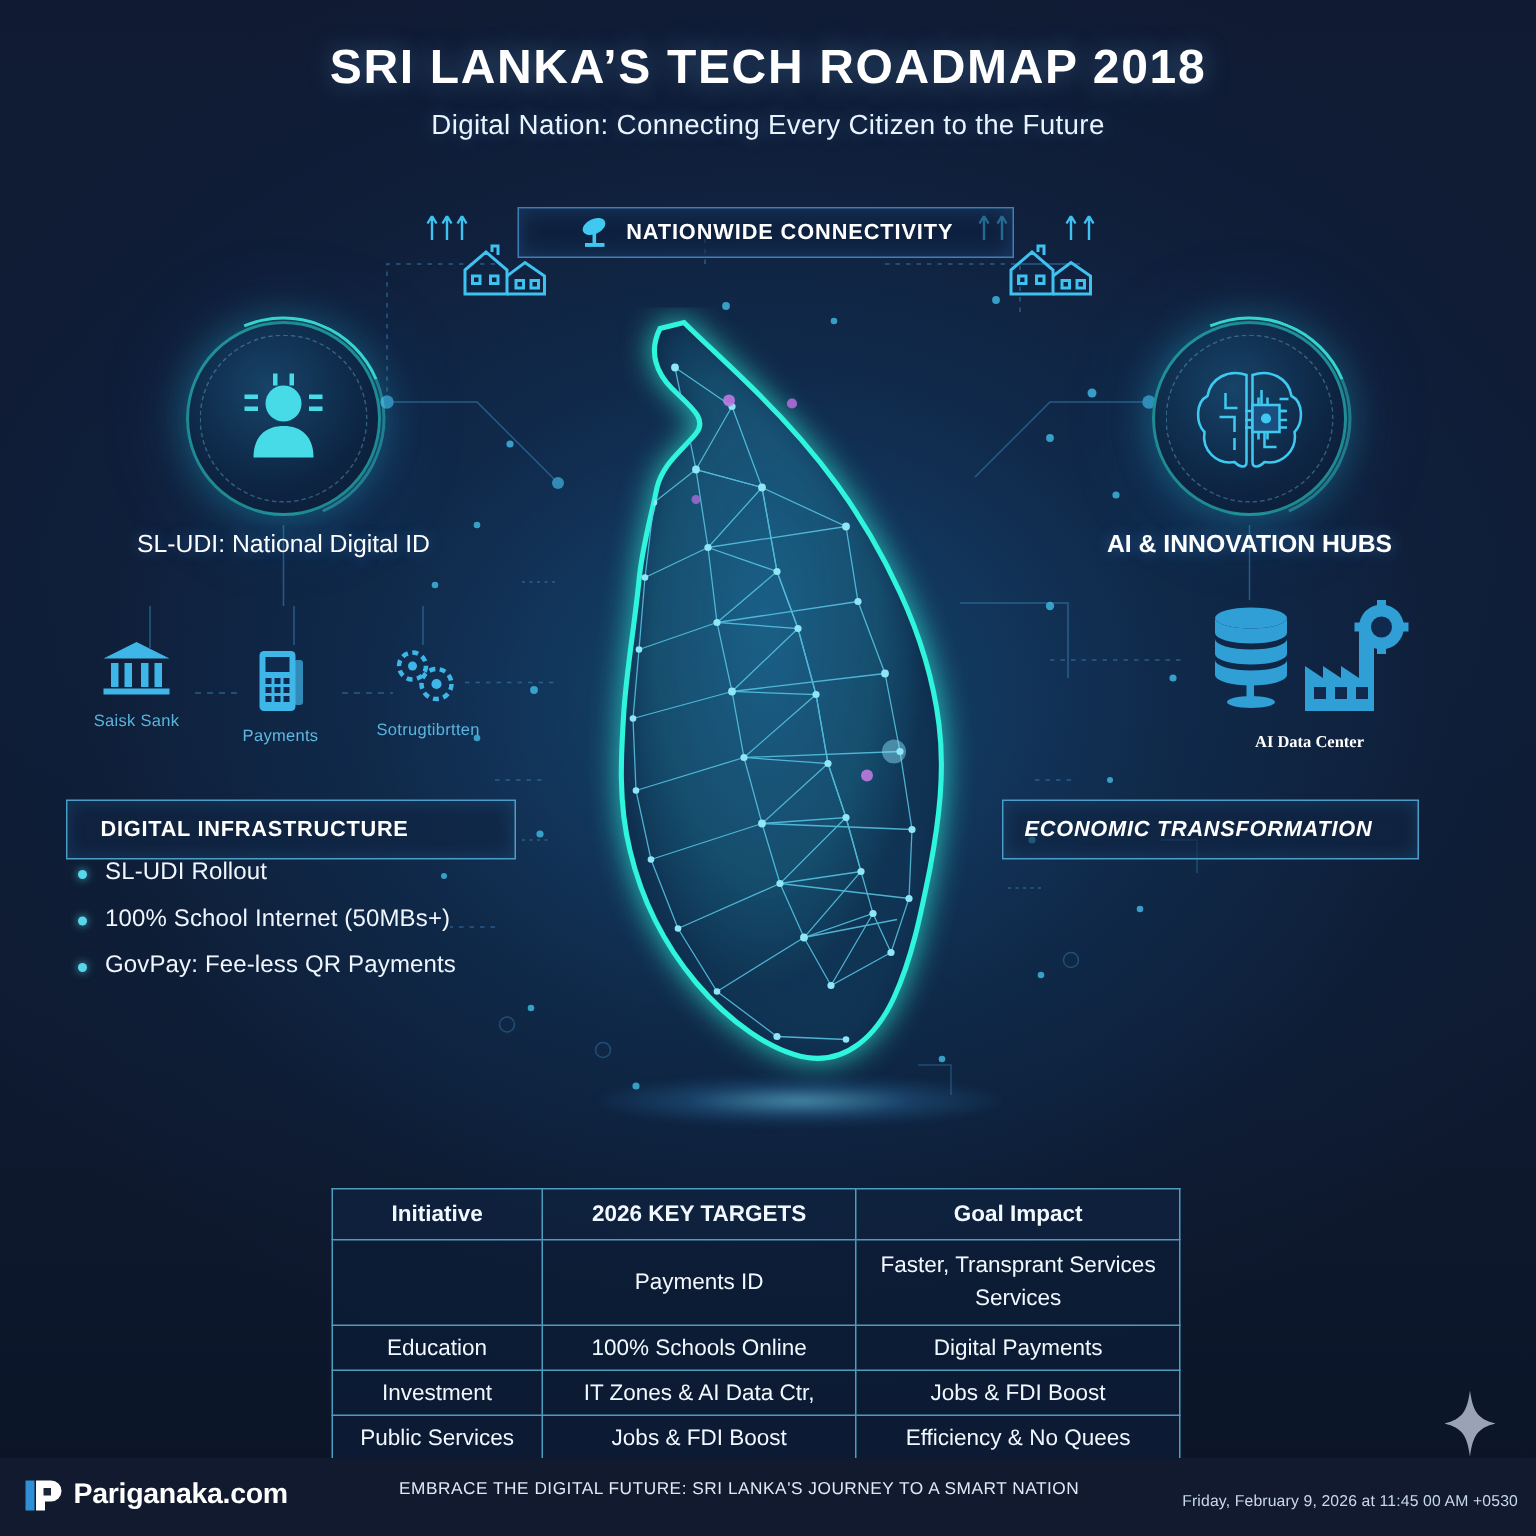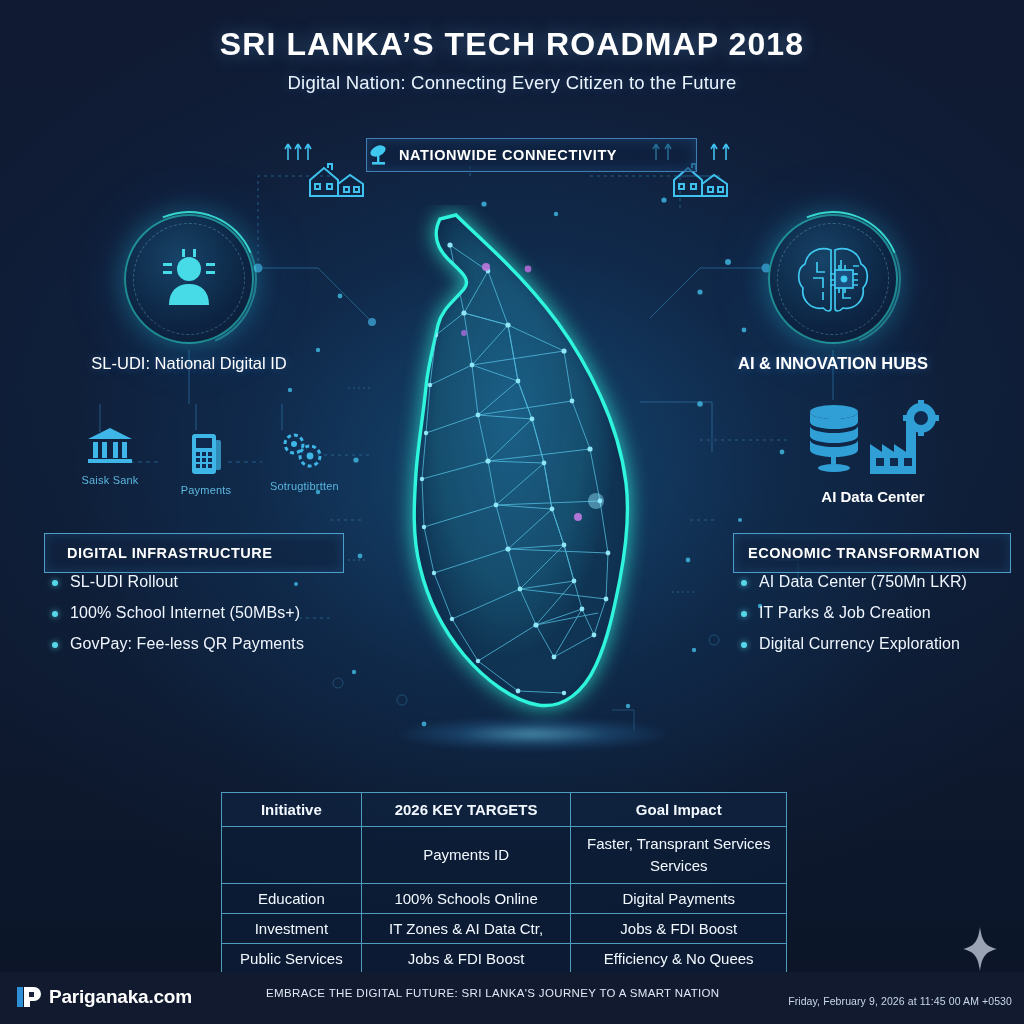--- a/index.html
+++ b/index.html
@@ -22,23 +22,23 @@
   .hdr h1 {
     font-size:32px; font-weight:bold; letter-spacing:1.1px; color:#ffffff;
     text-shadow:0 0 18px rgba(120,200,255,.35);
   }
   .hdr h2 {
     margin-top:9px; font-size:18.5px; font-weight:normal; color:#eaf4ff;
     letter-spacing:.2px; text-shadow:0 0 12px rgba(100,180,255,.3);
   }
   
   .banner {
-    position:absolute; top:138px; left:366px; width:331px; height:34px;
+    position:absolute; top:138px; left:345px; width:331px; height:34px;
     border:1px solid #3f7fb5; background:rgba(14,32,62,.55);
-    display:flex; align-items:center; justify-content:flex-start; gap:8px;
+    display:flex; align-items:center; justify-content:center; gap:8px;
     box-shadow:0 0 14px rgba(60,140,220,.25) inset;
   }
   .banner .lbl { font-size:14.5px; font-weight:bold; color:#fff; letter-spacing:.6px; }
   .dish { width:24px; height:22px; }
   
   .badge { position:absolute; width:130px; height:130px; }
   .badge .ring {
     position:absolute; inset:0; border-radius:50%;
     border:2px solid rgba(45,225,215,.55);
     background:radial-gradient(circle at 42% 34%, rgba(24,74,112,.85) 0%, rgba(13,36,66,.9) 62%, rgba(11,26,50,.95) 100%);
@@ -57,33 +57,33 @@
   .badge svg { position:absolute; left:50%; top:50%; transform:translate(-50%,-50%); }
   .badge-cap {
     position:absolute; top:140px; left:50%; transform:translateX(-50%);
     white-space:nowrap; font-size:16.5px; font-weight:bold; color:#fff;
     text-shadow:0 0 10px rgba(90,170,255,.4);
   }
   #badge-left { left:124px; top:214px; }
   #badge-right { left:768px; top:214px; }
   #badge-left .badge-cap { font-weight:normal; font-size:16.5px; }
   
-  .icon-row { position:absolute; left:55px; top:418px; width:300px; height:80px;margin-left:19px; }
+  .icon-row { position:absolute; left:55px; top:418px; width:300px; height:80px; }
   .mini { position:absolute; width:64px; text-align:center; }
   .mini .cap { margin-top:4px; font-size:11px; color:#59b5dd; letter-spacing:.2px; }
   .mini.g .cap { color:#5fb9e0; }
   #mini-bank { left:4px; top:8px; }
   #mini-gov  { left:100px; top:14px; }
   #mini-set  { left:196px; top:12px; }
   .ai-dc { position:absolute; left:788px; top:400px; width:170px; text-align:center; }
-  .ai-dc .cap { margin-top:6px; font-size:15px; font-weight:bold; color:#fff; }
+  .ai-dc .cap { margin-top:6px; font-size:11px; font-weight:bold; color:#fff;font-family:Liberation Serif, serif; }
   
   .panel { position:absolute; width:300px; }
   #panel-left { left:44px; top:533px; }
-  #panel-right { left:733px; top:533px; width:278px; }
+  #panel-right { left:668px; top:533px; width:278px;font-style:italic; }
   .panel-hd {
     height:40px; border:1px solid #4c9ec9; background:rgba(16,36,66,.6);
     display:flex; align-items:center; padding-left:22px;
     box-shadow:0 0 12px rgba(60,150,220,.2) inset;
   }
   #panel-right .panel-hd { padding-left:14px; }
   .panel-hd span { font-size:14.5px; font-weight:bold; color:#fff; letter-spacing:.5px; }
   .panel ul { list-style:none; margin-top:0; }
   .panel li {
     font-size:16px; color:#f0f6ff; margin-bottom:13px;
@@ -455,25 +455,20 @@
       <li>SL-UDI Rollout</li>
       <li>100% School Internet (50MBs+)</li>
       <li>GovPay: Fee-less QR Payments</li>
     </ul>
   </div>
 
   <div class="panel" id="panel-right">
     <div class="panel-hd">
       <span>ECONOMIC TRANSFORMATION</span>
     </div>
-    <ul>
-      <li>AI Data Center (750Mn LKR)</li>
-      <li>IT Parks &amp; Job Creation</li>
-      <li>Digital Currency Exploration</li>
-    </ul>
   </div>
 
   <table class="tbl">
     <colgroup>
         <col class="c1">
         <col class="c2">
         <col class="c3">
       </colgroup>
     <thead>
       <tr>

